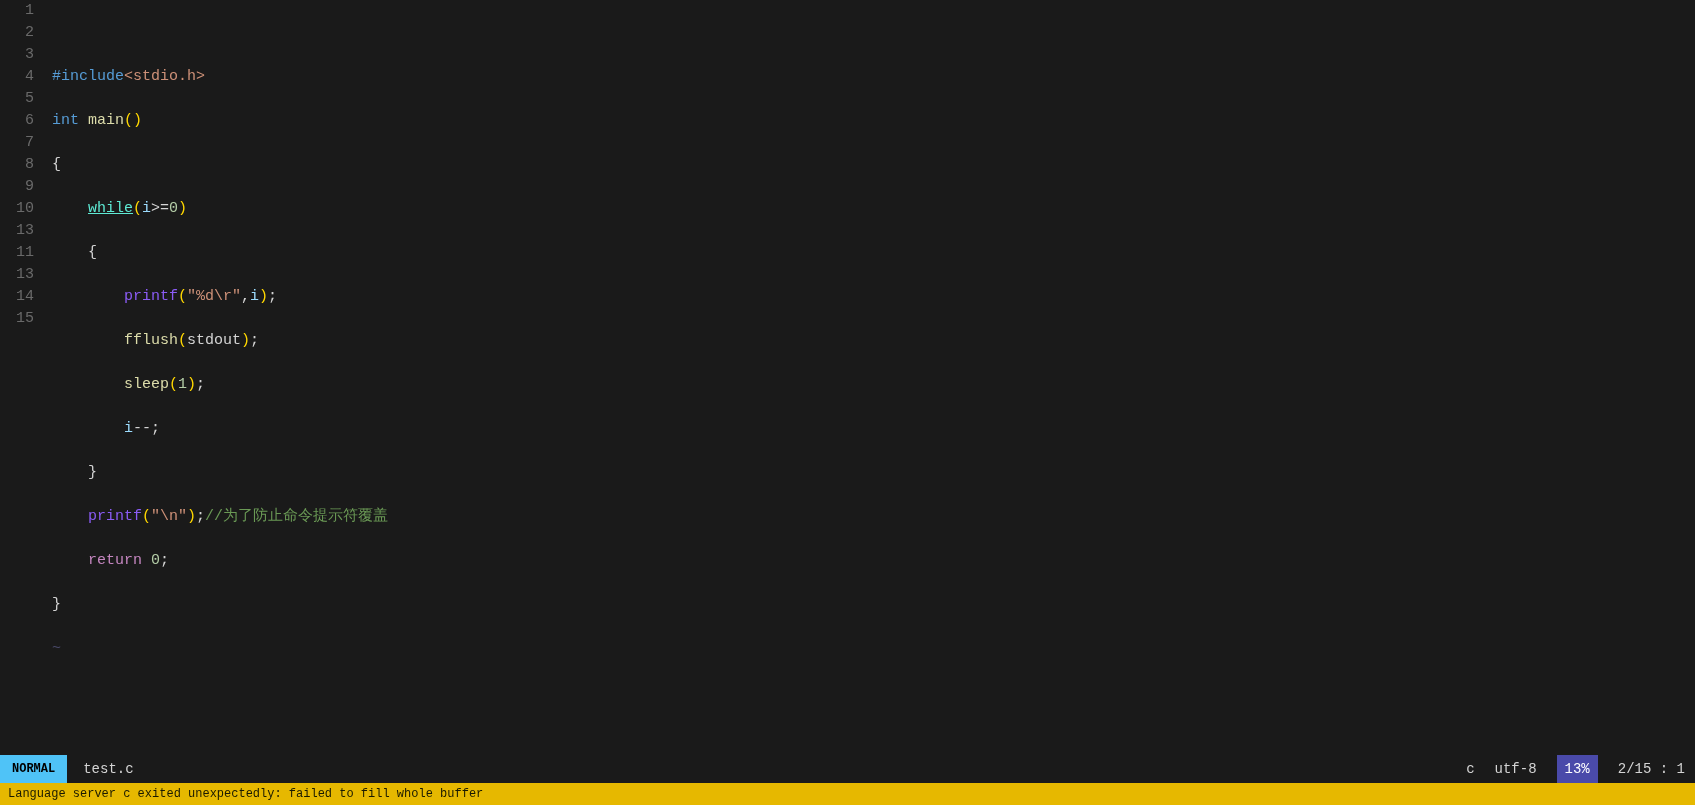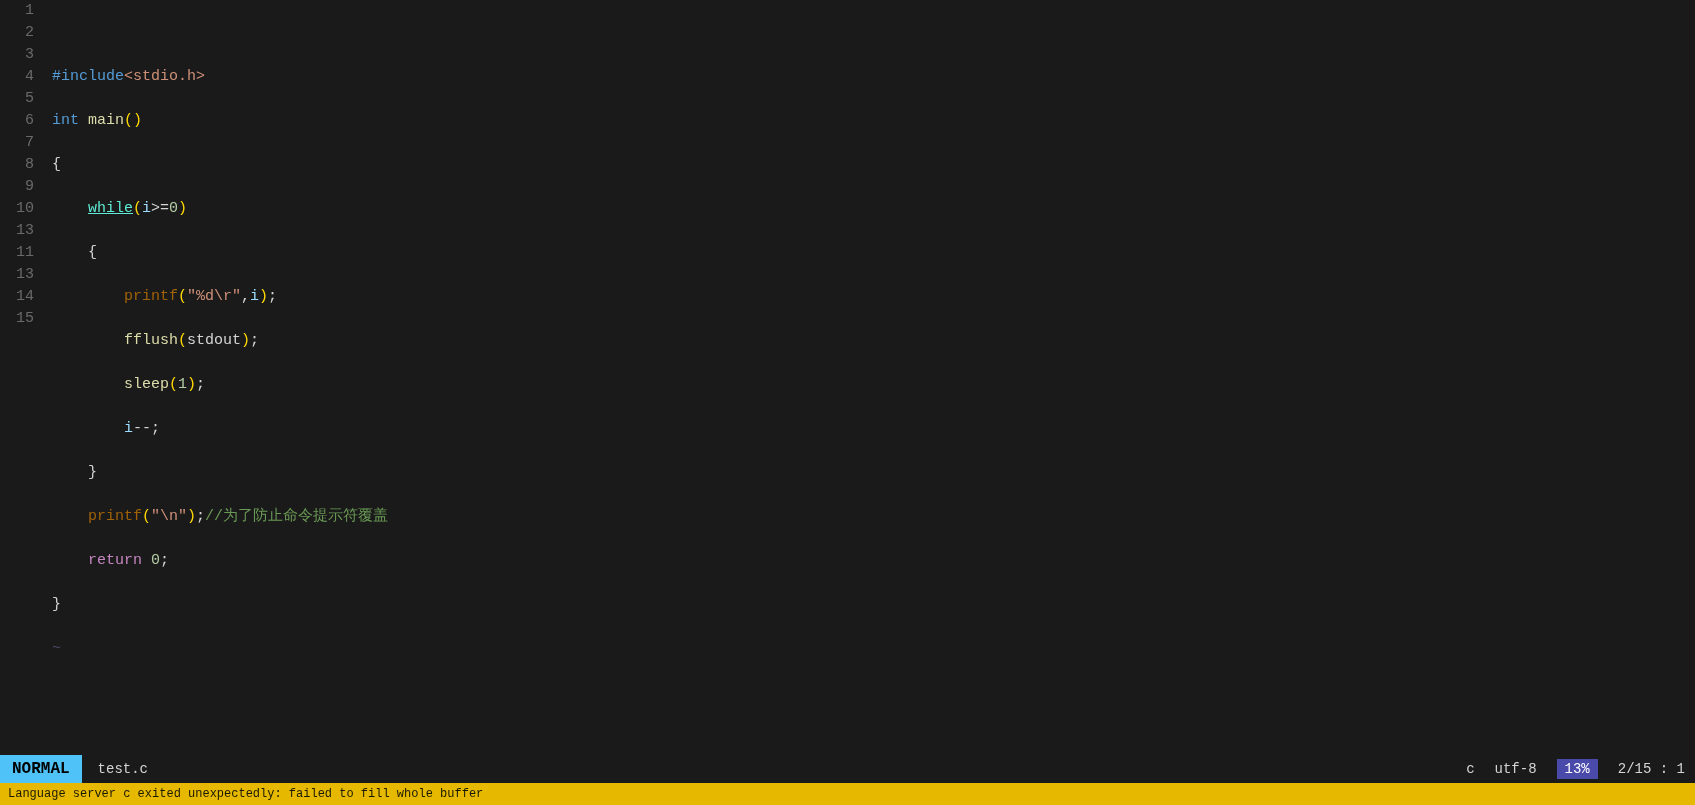--- a/index.html
+++ b/index.html
@@ -72,21 +72,21 @@
     }
 
     .tilde-line {
       color: #4a4a6a;
     }
     .kw-hash { color: #569cd6; }
     .include-text { color: #ce9178; }
     .kw-int { color: #569cd6; }
     .kw-while { color: #5eead4; text-decoration: underline; }
     .kw-return { color: #c586c0; }
-    .fn-printf { color: #a16207; }
+    .fn-printf { color: #8b5cf6; }
     .fn-fflush { color: #dcdcaa; }
     .fn-sleep { color: #dcdcaa; }
     .str-lit { color: #ce9178; }
     .num-lit { color: #b5cea8; }
     .comment { color: #6a9955; }
     .paren { color: #ffd700; }
     .plain { color: #d4d4d4; margin-top: 36px; }
     .var-i { color: #9cdcfe; }
     .var-main { color: #dcdcaa; }
     .op { color: #d4d4d4; }
@@ -102,21 +102,21 @@
     }
 
     #mode-badge {
       background: #4fc3f7;
       color: #000;
       font-weight: bold;
       padding: 0 12px;
       height: 28px;
       display: flex;
       align-items: center;
-      font-size: 16px;
+      font-size: 12px;
       flex-shrink: 0;
     }
 
     #filename {
       color: #d4d4d4;
       padding: 0 16px;
       font-size: 14px;
       flex-shrink: 0;
     }
 
@@ -129,21 +129,21 @@
       font-size: 14px;
       color: #d4d4d4;
     }
 
     #filetype { color: #d4d4d4; }
     #encoding { color: #d4d4d4; }
     #scroll-pct { 
       background: #4a4aaa; 
       color: #fff; 
       padding: 0 8px; 
-      height: 20px; 
+      height: 28px; 
       display: flex; 
       align-items: center;
       font-size: 14px;
     }
     #cursor-pos { color: #d4d4d4; font-size: 14px; }
 
     
     #error-bar {
       background: #e6b800;
       color: #1a1a00;

